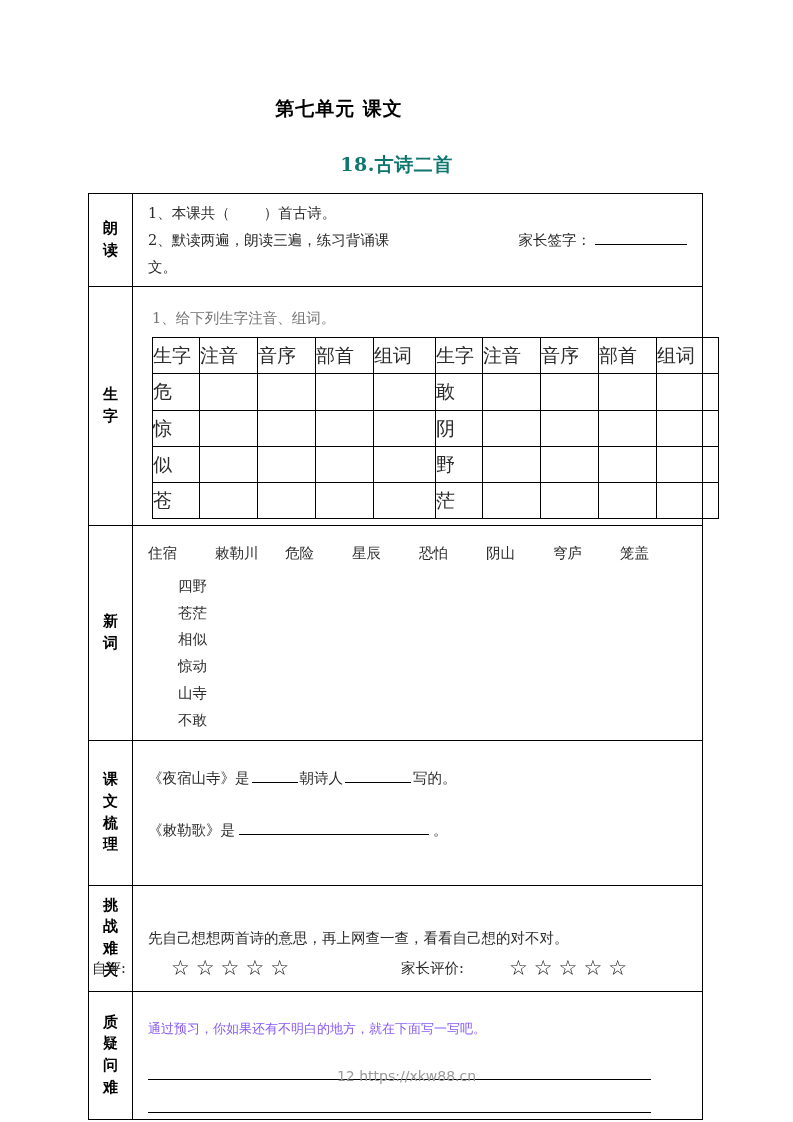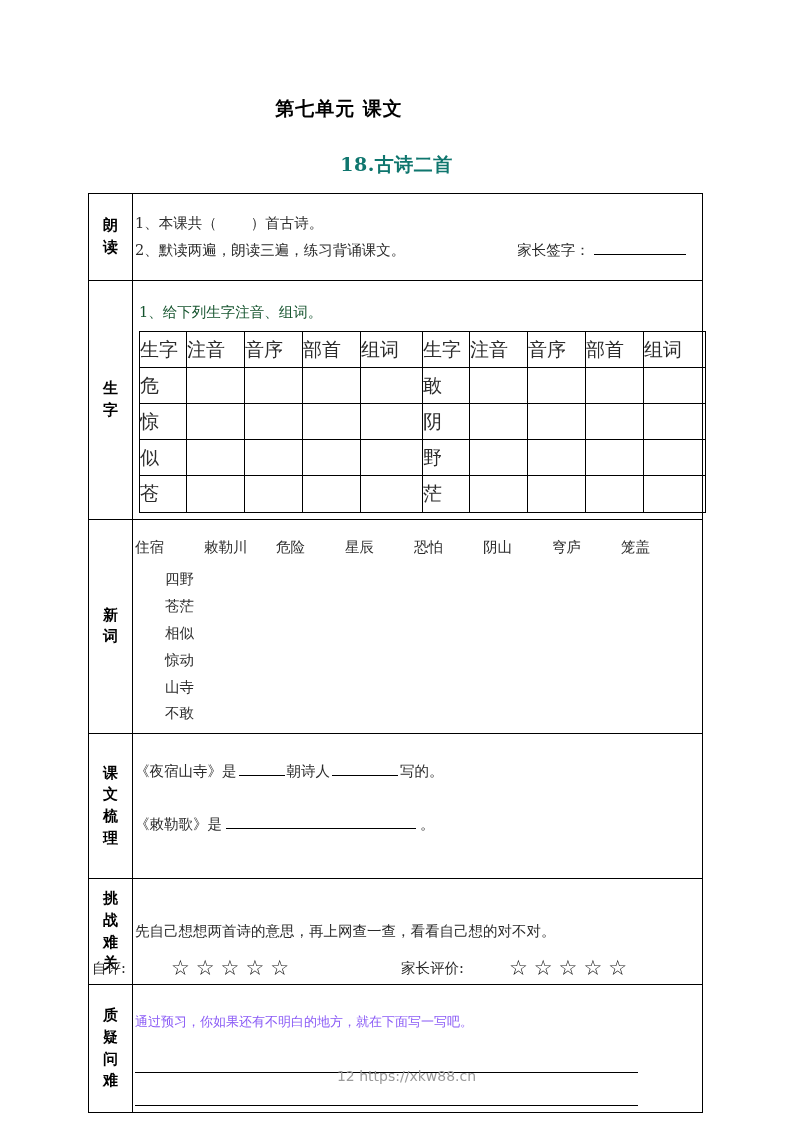--- a/index.html
+++ b/index.html
@@ -63,21 +63,21 @@
     width: 43px;
     text-align: center;
     font-weight: bold;
     font-size: 15px;
     line-height: 1.45;
     color: #000;
     padding: 4px 0 !important;
   }
   .label-cell span { display: block; }
   .content-cell {
-    padding: 6px 2px !important;
+    padding: 6px 15px !important;
     font-size: 14.5px;
     line-height: 1.85;
     color: #2b2b2b;
   }
 
   
   .row-reading .content-cell { height: 74px; }
   .reading-line { white-space: nowrap; }
   .reading-line-2 { display: flex; align-items: baseline; }
   .sign-wrap {
@@ -92,21 +92,21 @@
     vertical-align: baseline;
   }
   .sign-blank { width: 92px; margin-left: 4px; }
   .paren-gap { display: inline-block; width: 34px; }
 
   
   .row-chars .content-cell { height: 168px; vertical-align: top; }
   .chars-prompt {
     margin: 12px 0 5px 4px;
     font-size: 14.5px;
-    color: #14532d;
+    color: #737373;
   }
   .chars-table {
     border-collapse: collapse;
     table-layout: fixed;
     width: 557px;
     margin-left: 4px;
   }
   .chars-table td {
     border: 1px solid #000;
     height: 25px;

